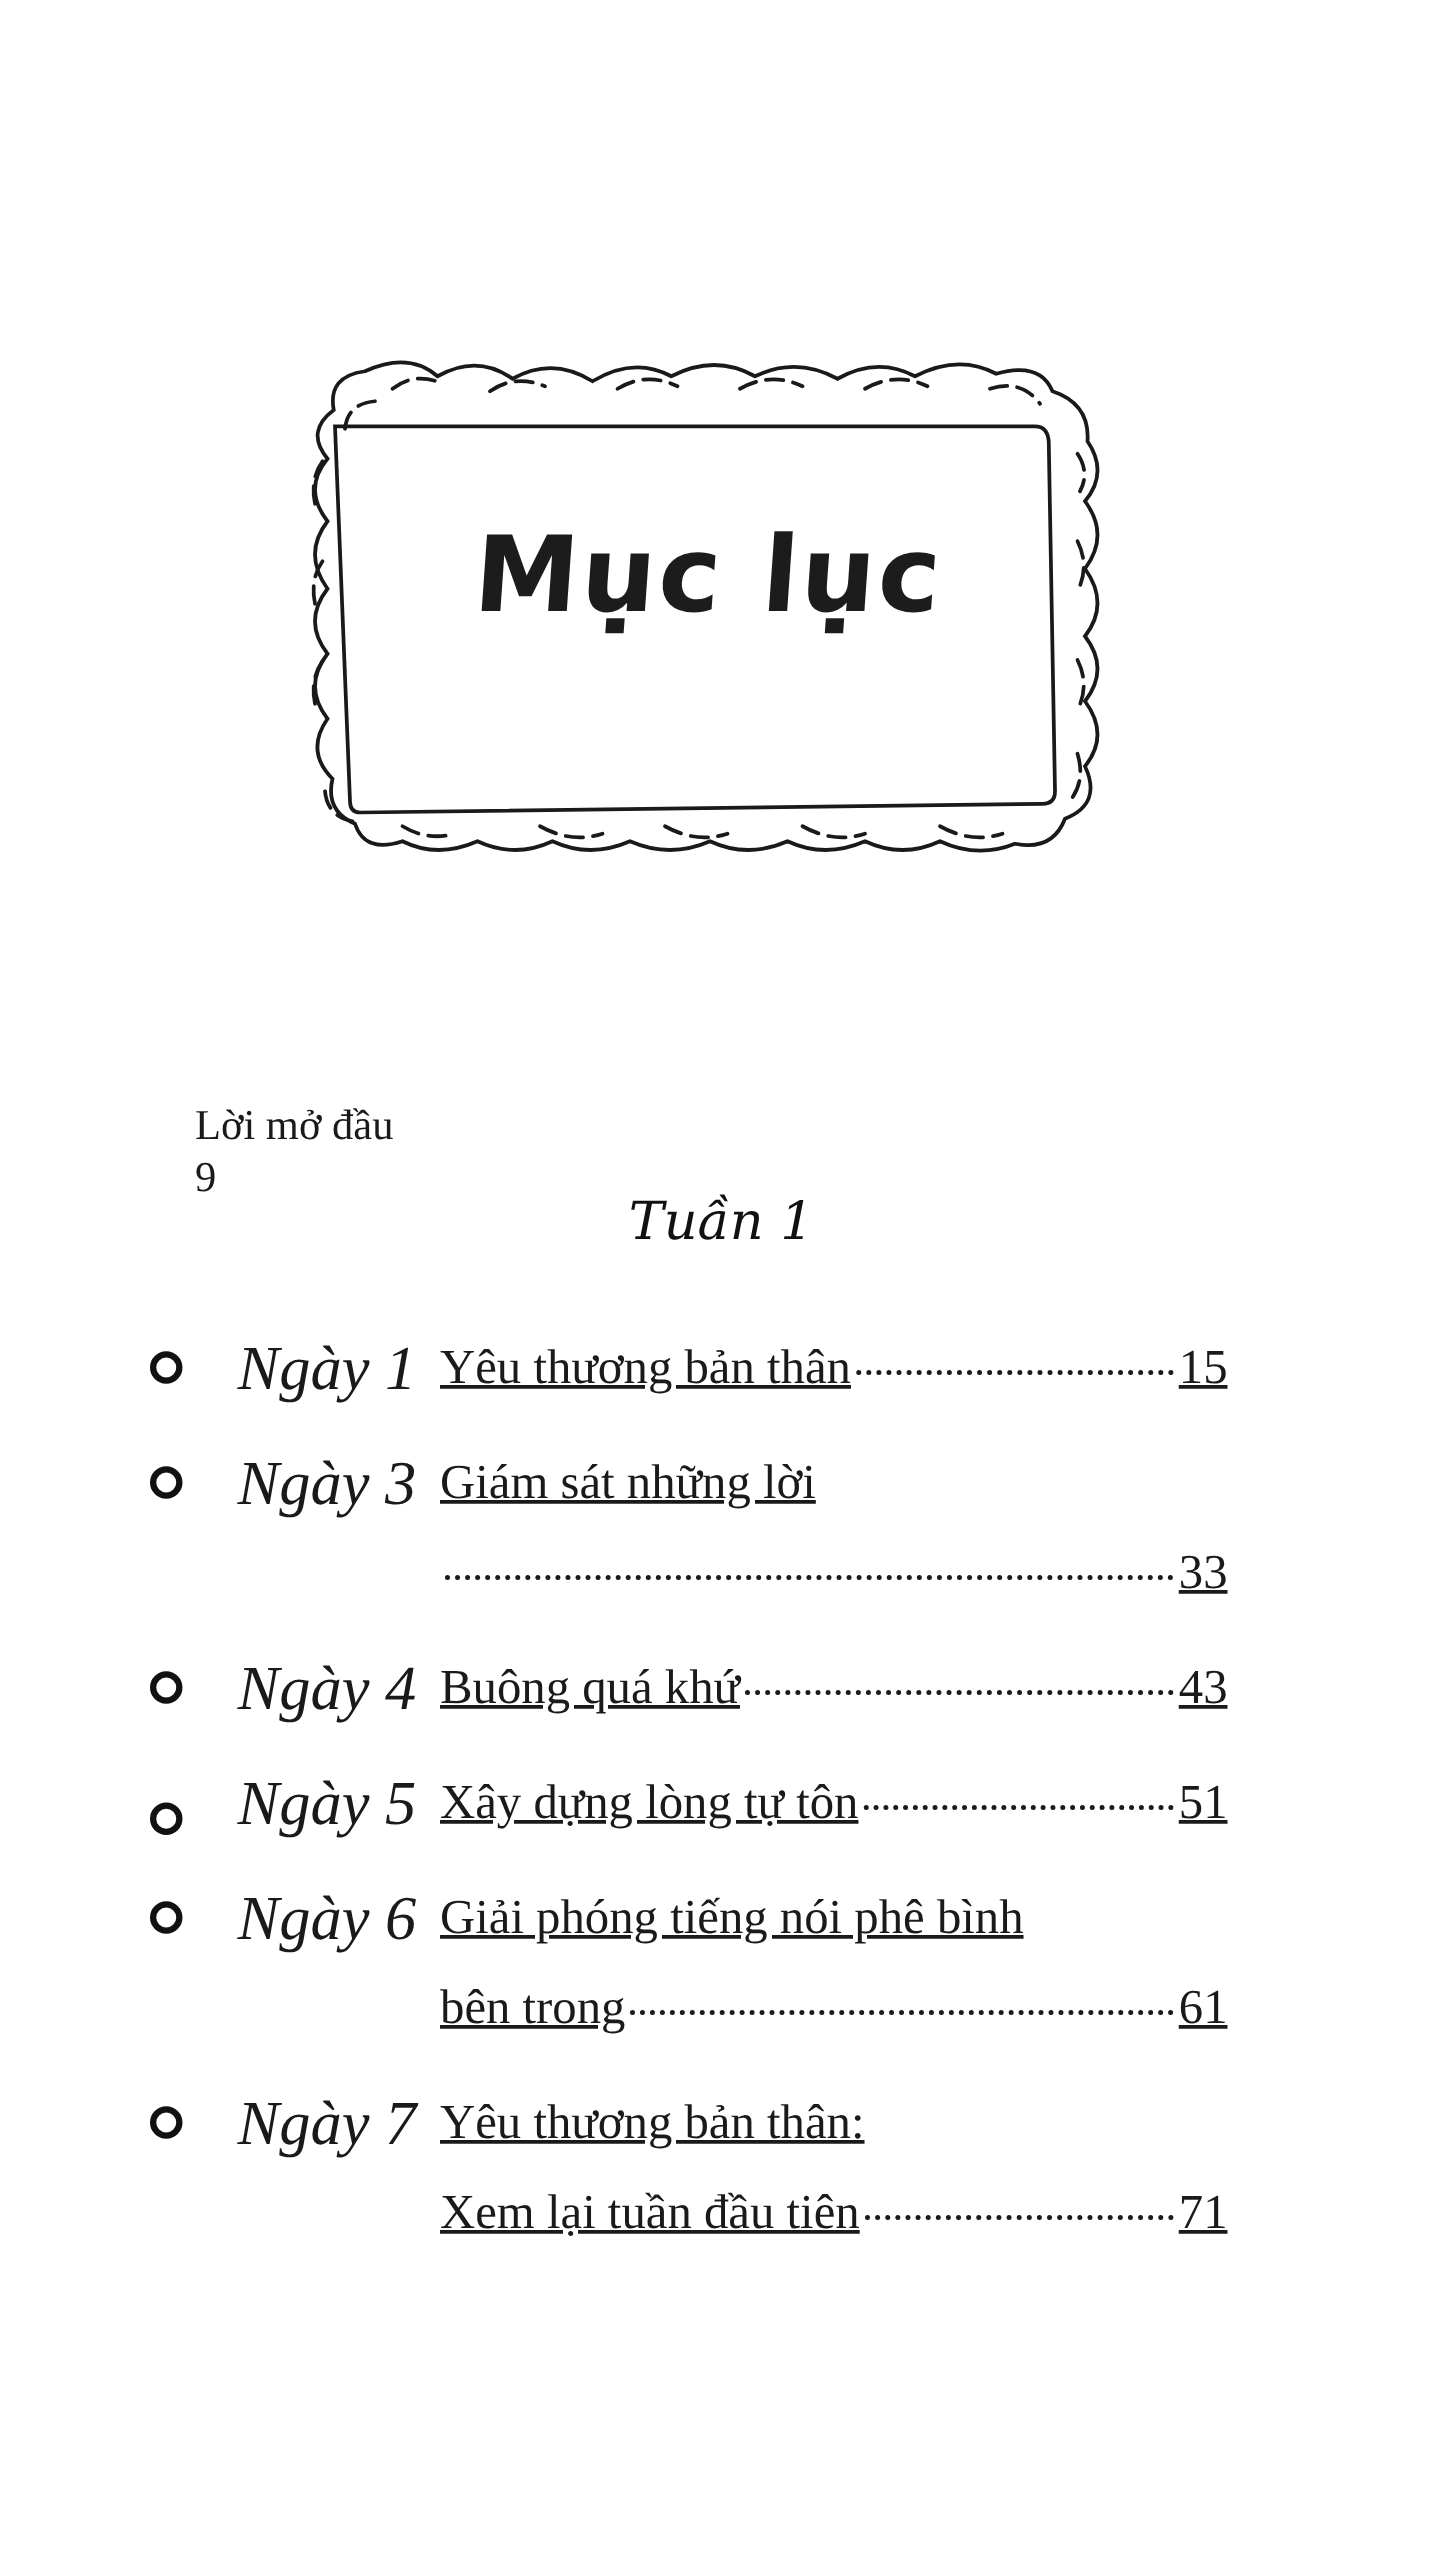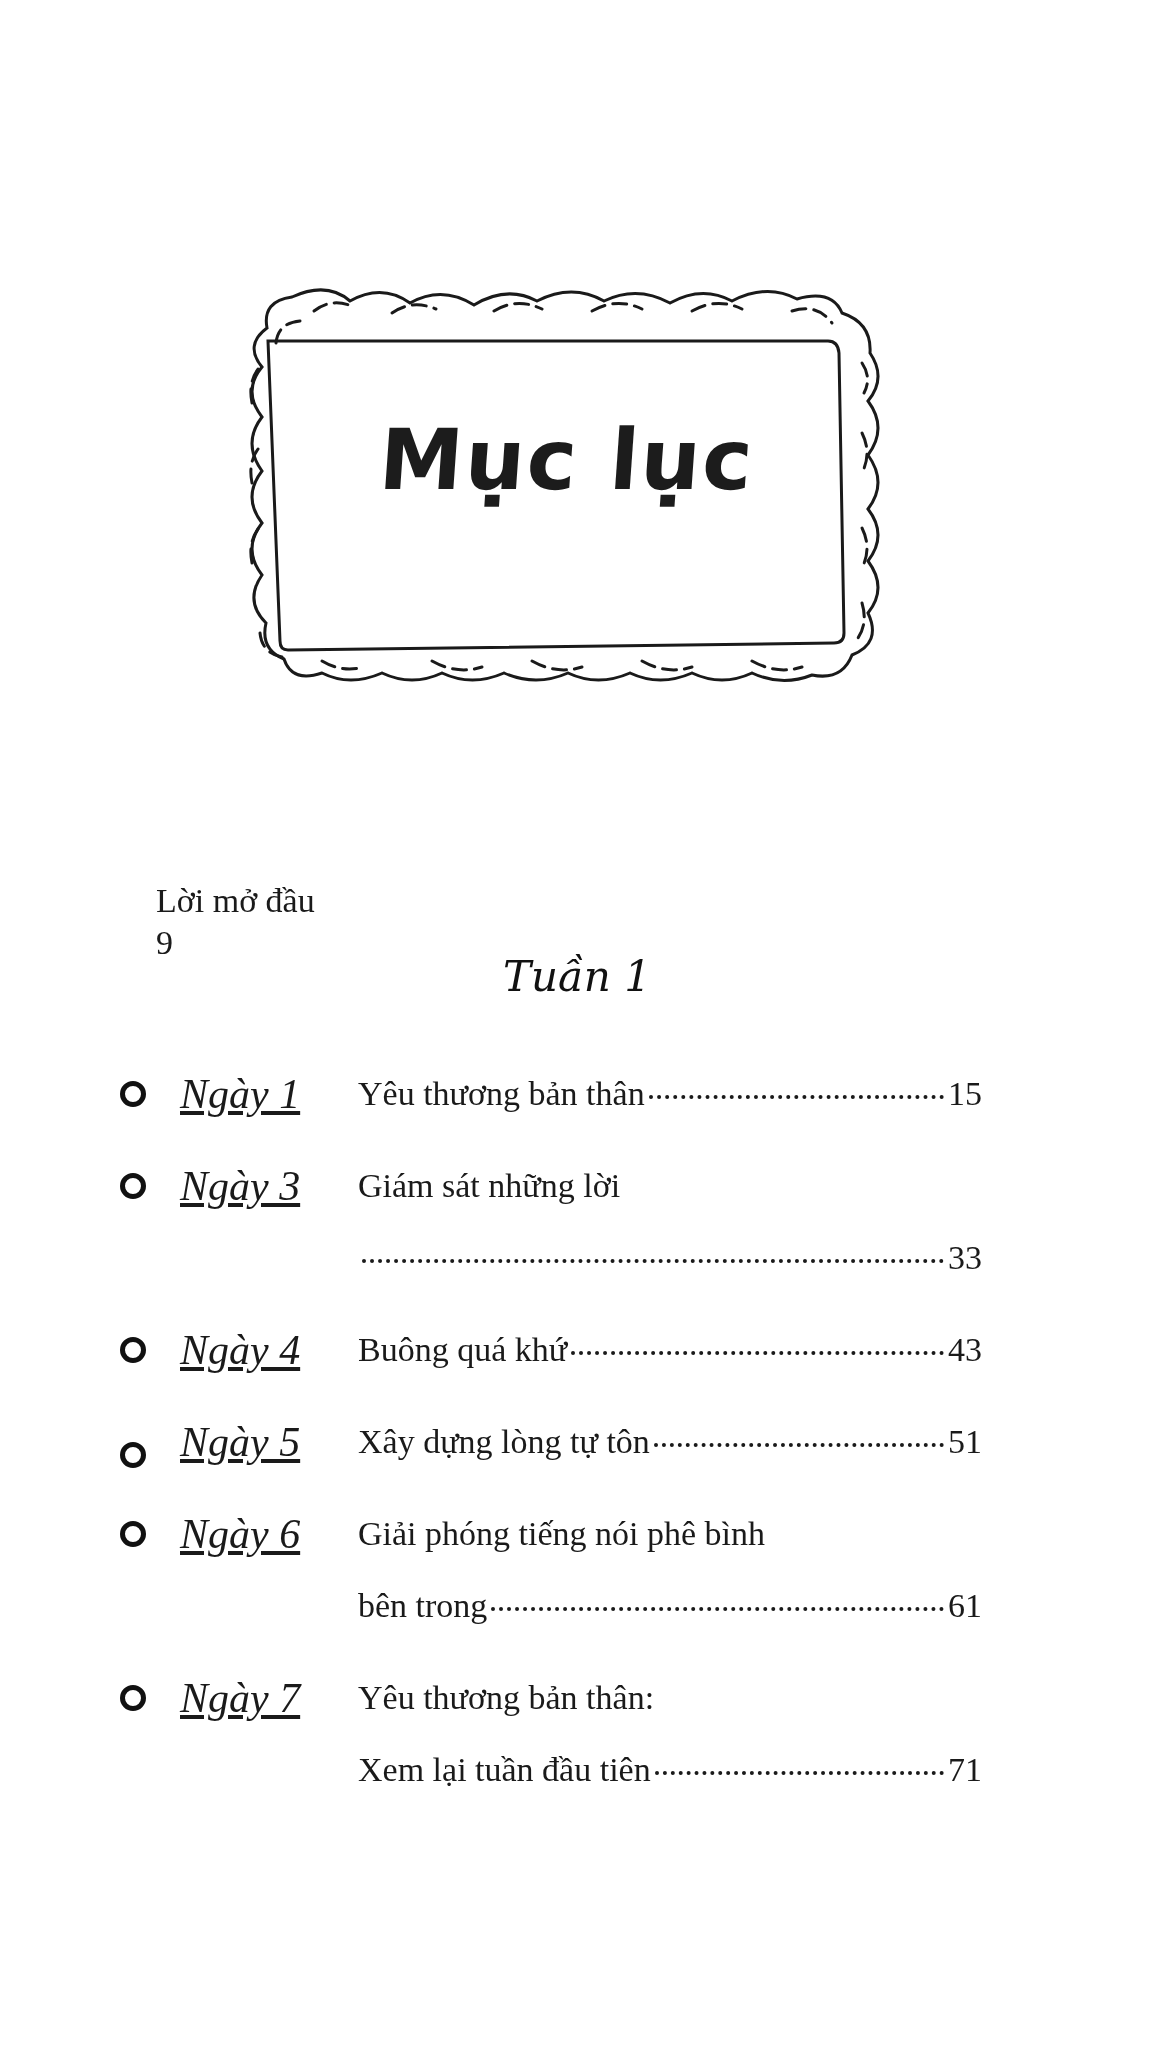--- a/index.html
+++ b/index.html
@@ -31,26 +31,25 @@
       font-family: "DejaVu Serif", serif; font-style: italic; font-size: 42px;
       color: #111;
     }
     .toc { position: absolute; left: 120px; top: 1068px; width: 862px; }
     .entry { position: relative; display: flex; align-items: flex-start; }
     .bullet {
       width: 26px; height: 26px; border: 5px solid #111; border-radius: 50%;
       box-sizing: border-box; margin-top: 13px; flex: 0 0 auto;
     }
     .day {
-      width: 158px; margin-left: 34px; font-family: "Liberation Serif", serif;
-      font-style: italic; font-size: 42px; line-height: 52px; white-space: nowrap;
+      width: 158px; margin-left: 44px; font-family: "Liberation Serif", serif;
+      font-style: italic; font-size: 50px; line-height: 52px; white-space: nowrap;
       flex: 0 0 auto;
-      text-decoration: underline;
     }
-    .content { flex: 1; font-family: "Liberation Serif", serif; font-size: 34px; line-height: 52px; margin-left: 20px; }
+    .content { flex: 1; font-family: "Liberation Serif", serif; font-size: 39px; line-height: 52px; margin-left: 4px; text-decoration: underline; }
     .line { display: flex; align-items: baseline; }
     .line + .line { margin-top: 20px; }
     .line .text { white-space: nowrap; }
     .line .leader {
       flex: 1; margin: 0 4px 0 4px; border-bottom: 4px dotted #1a1a1a;
       transform: translateY(-6px);
     }
     .line .page { white-space: nowrap; }
   </style>
 </head>

